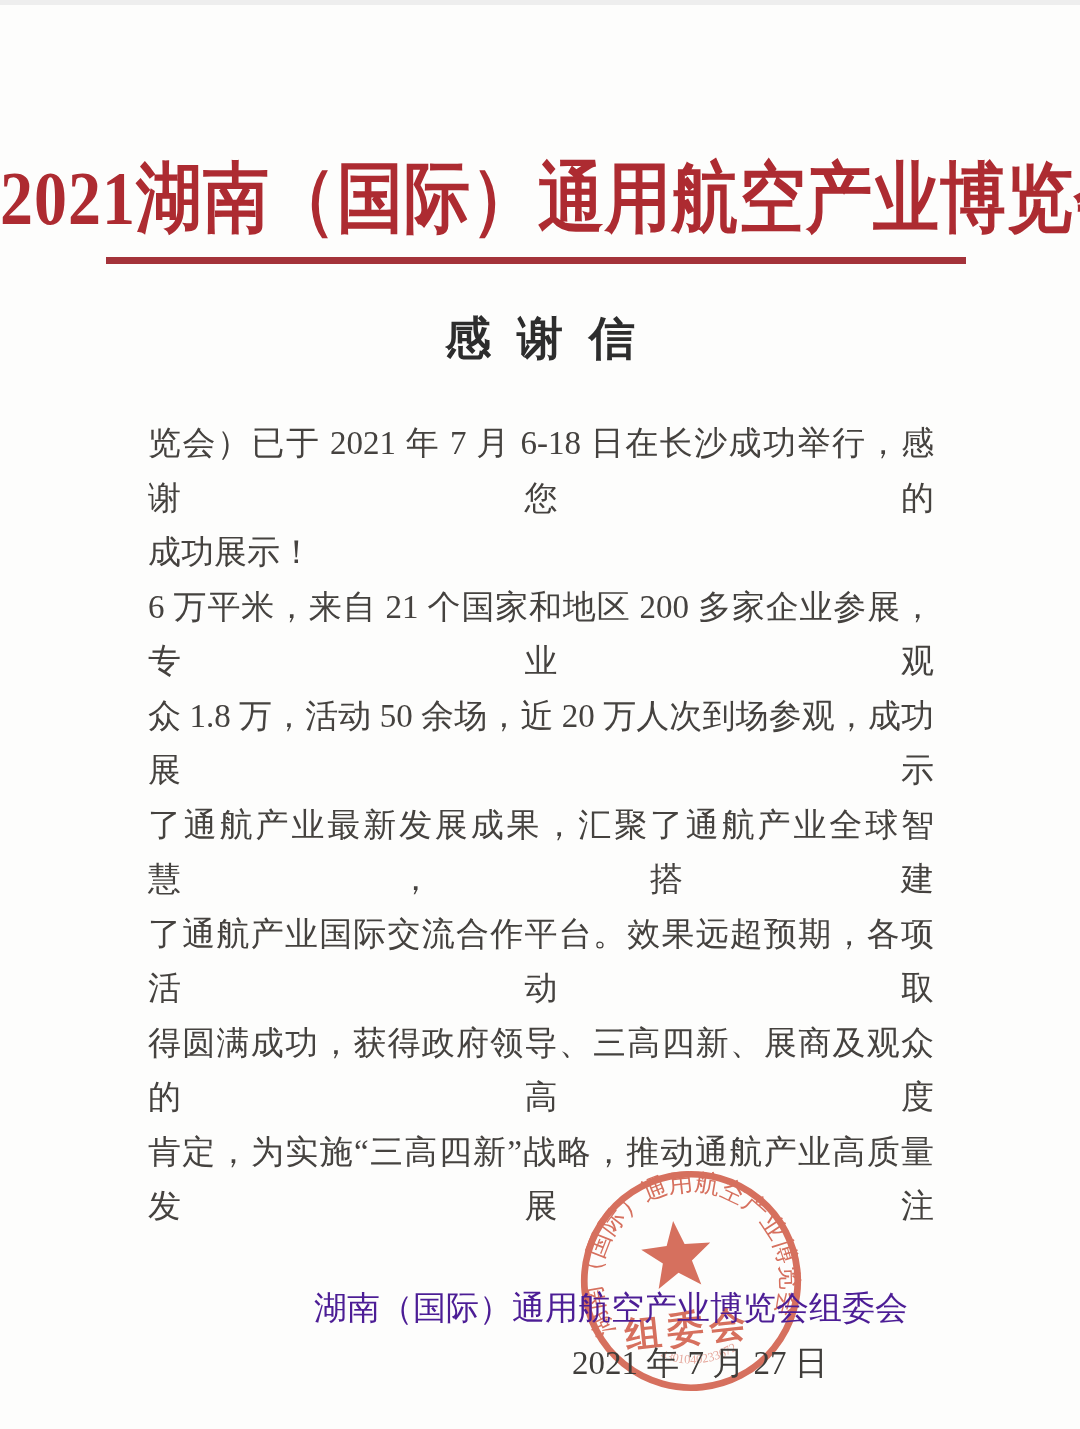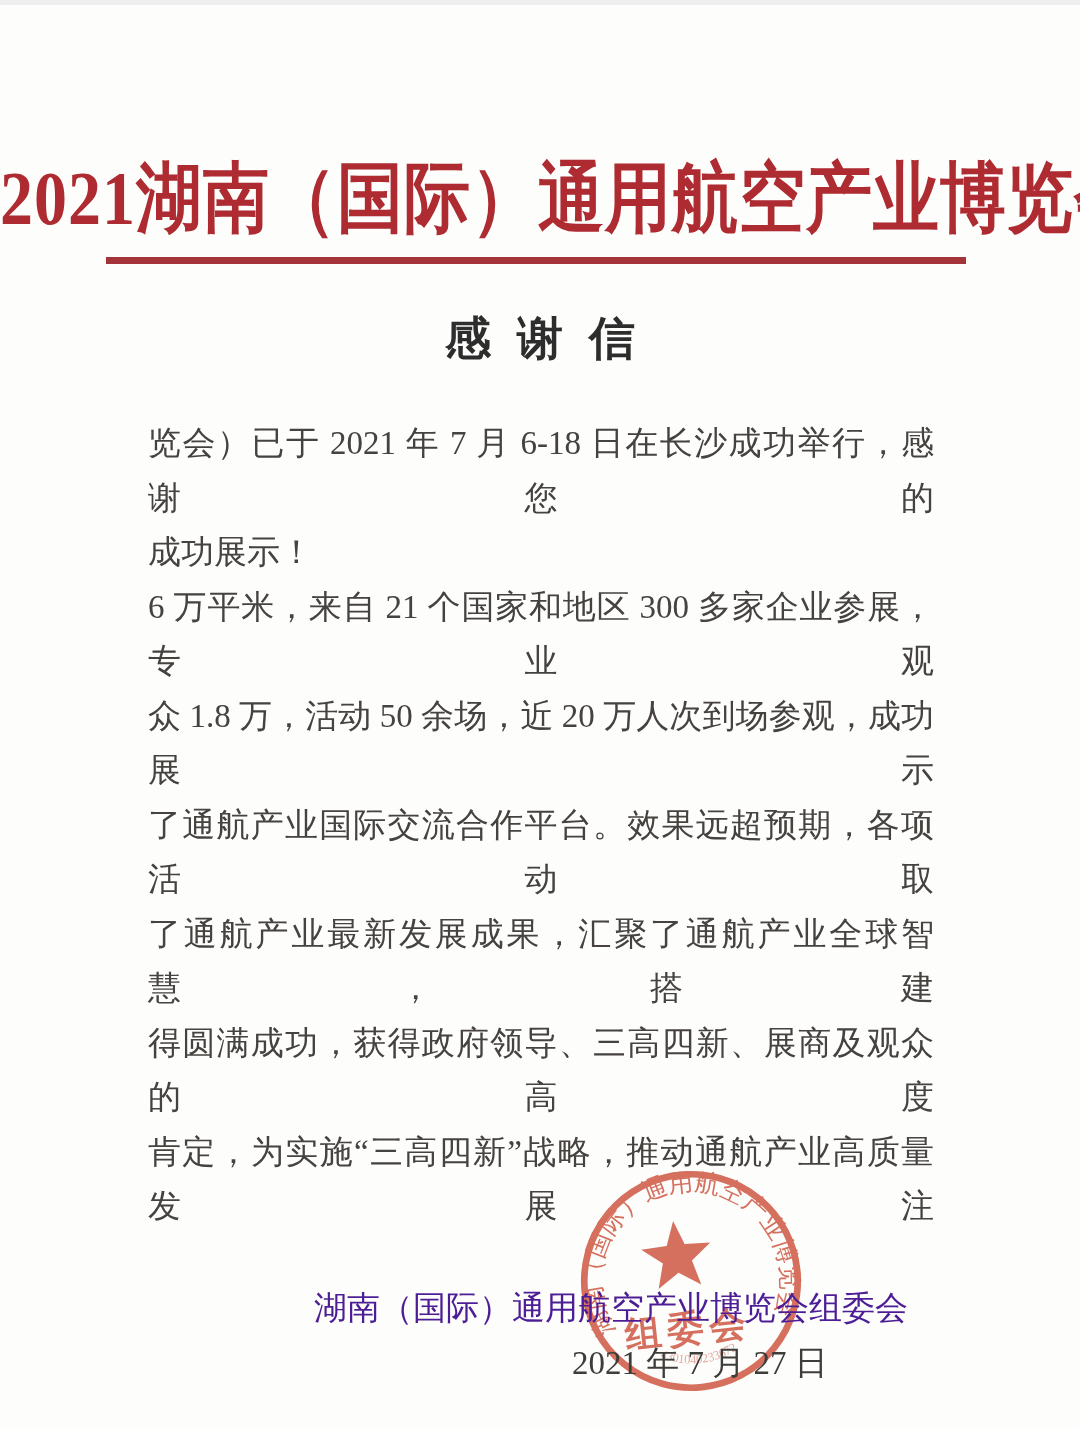--- a/index.html
+++ b/index.html
@@ -64,24 +64,24 @@
 
   <div class="rule"></div>
 
   <h2 class="heading">感谢信</h2>
 
   <div class="content">
     <div>
 
         <div class="line">览会）已于 2021 年 7 月 6-18 日在长沙成功举行，感谢您的</div>
         <div class="line end">成功展示！</div>
-        <div class="line">6 万平米，来自 21 个国家和地区 300 多家企业参展，专业观</div>
+        <div class="line">6 万平米，来自 21 个国家和地区 200 多家企业参展，专业观</div>
         <div class="line">众 1.8 万，活动 50 余场，近 20 万人次到场参观，成功展示</div>
+        <div class="line">了通航产业最新发展成果，汇聚了通航产业全球智慧，搭建</div>
         <div class="line">了通航产业国际交流合作平台。效果远超预期，各项活动取</div>
-        <div class="line">了通航产业最新发展成果，汇聚了通航产业全球智慧，搭建</div>
         <div class="line">得圆满成功，获得政府领导、三高四新、展商及观众的高度</div>
         <div class="line">肯定，为实施“三高四新”战略，推动通航产业高质量发展注</div>
       </div>
   </div>
 
   <div class="seal">
     <svg viewBox="-130 -130 260 260">
       <g transform="rotate(-6)">
         <circle r="111" class="ink-stroke" stroke-width="7" stroke="#d2614d"></circle>
         <path id="ringArc" d="M -81.4 47 A 94 94 0 1 1 81.4 47" fill="none"></path>

